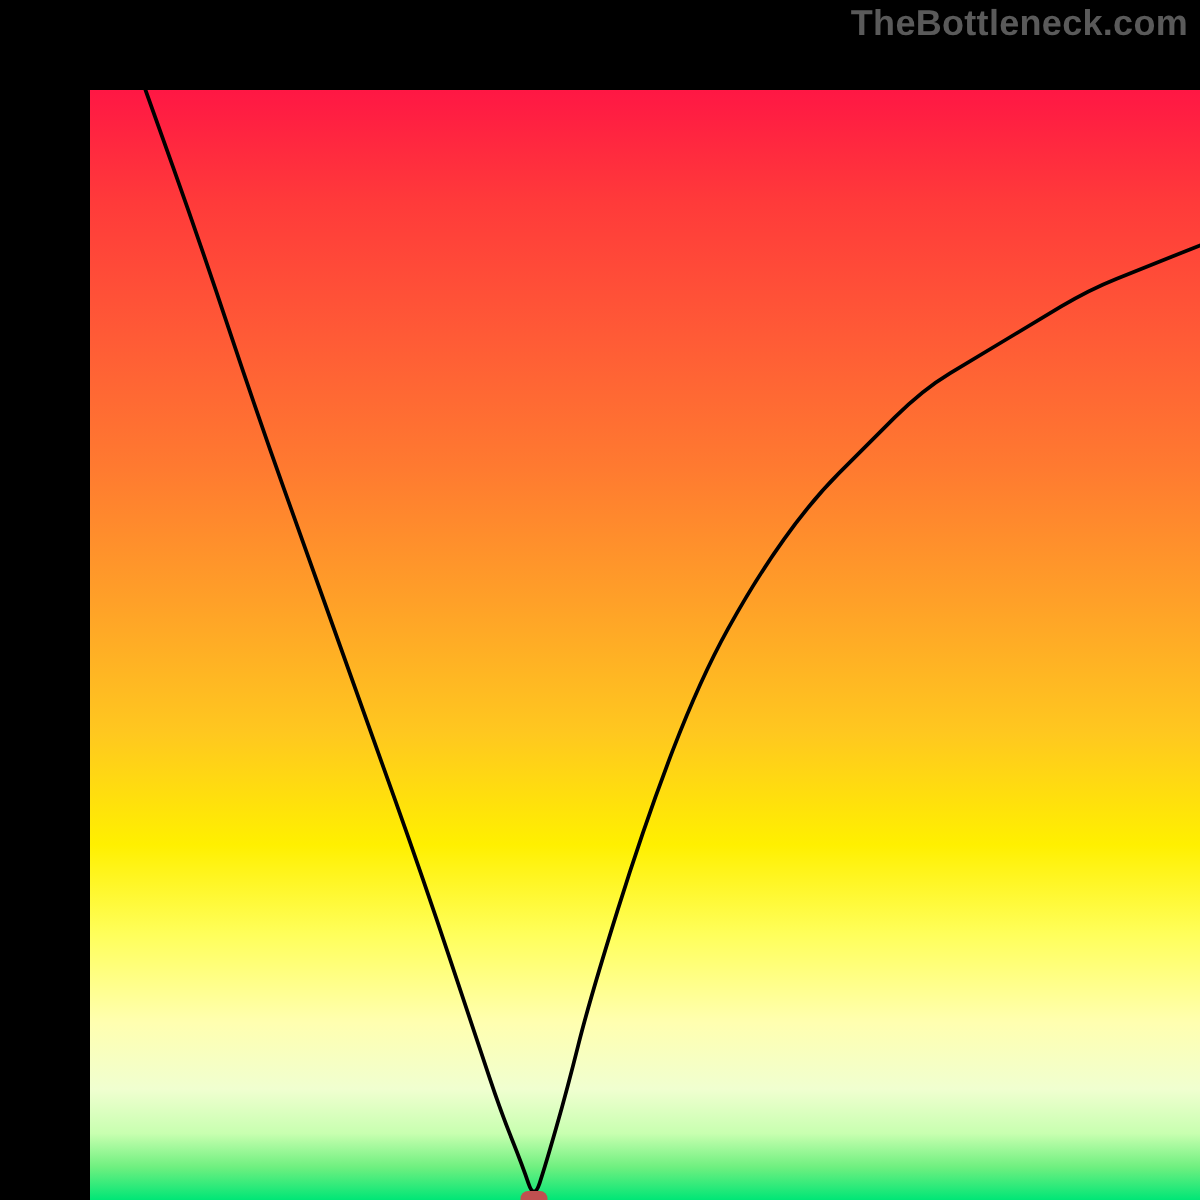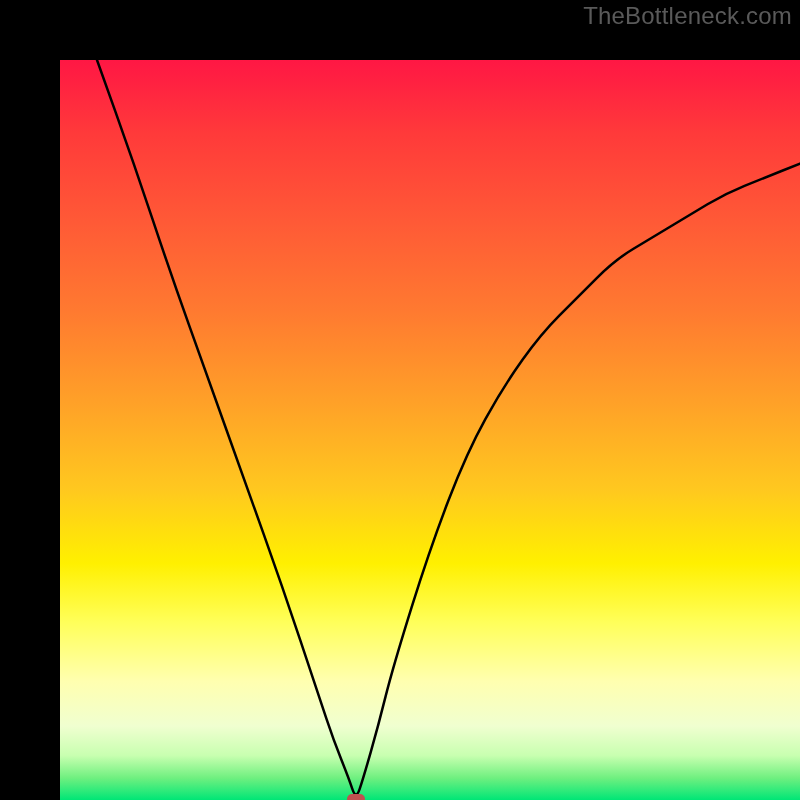--- a/index.html
+++ b/index.html
@@ -29,21 +29,21 @@
       #70f080 97%,
       #00e676 100%
     );
   }
   .watermark {
     position: absolute;
     top: 2px;
     right: 8px;
     font-family: Arial, Helvetica, sans-serif;
     font-size: 24px;
-    font-weight: 400;
+    font-weight: 700;
     color: #5a5a5a;
     letter-spacing: 0.2px;
     z-index: 20;
   }
   svg.curve {
     position: absolute;
     top: 0; left: 0;
     width: 740px; height: 740px;
   }
   .marker {

